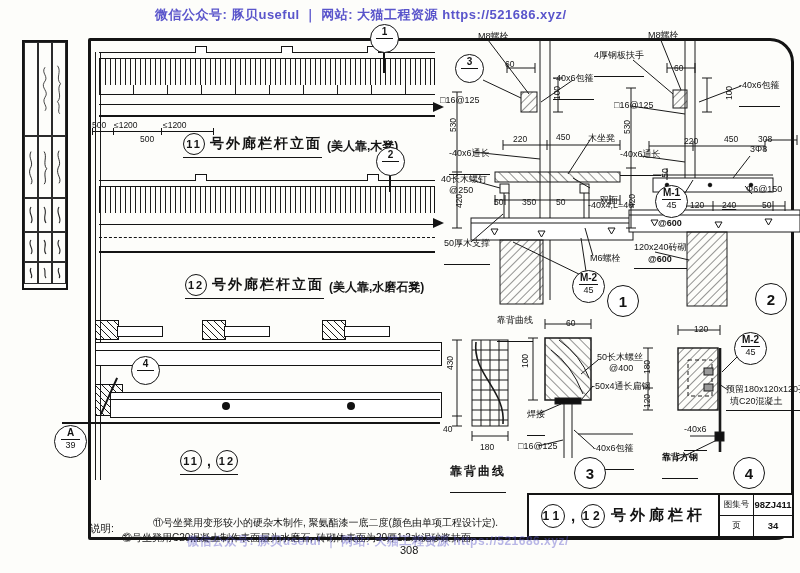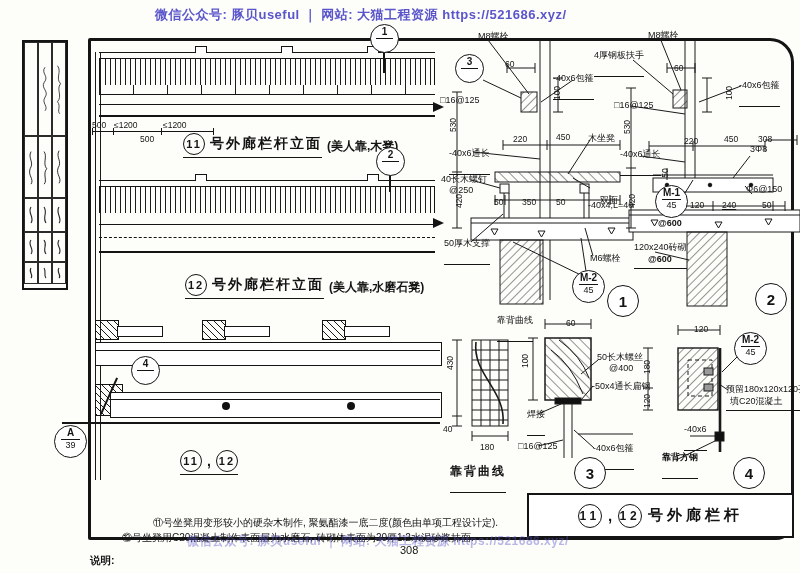--- a/index.html
+++ b/index.html
@@ -266,21 +266,21 @@
   <div class="sec-head" style="left:180px;top:450px;">
     <span class="sec-main">
         <span class="circ">11</span>
         <span style="letter-spacing:0;">,</span>
         <span class="circ">12</span>
       </span>
   </div>
 
   
   <div class="notes">
-    <div class="lbl" style="left:90px;top:505px;font-size:10.5px;font-weight:bold;margin-top:32px;">说明:</div>
+    <div class="lbl" style="left:90px;top:505px;font-size:10.5px;font-weight:normal;">说明:</div>
     <div class="lbl" style="left:122px;top:500px;font-size:10px;margin-left:31px;">⑪号坐凳用变形较小的硬杂木制作, 聚氨酯漆一底二度(颜色由单项工程设计定).</div>
     <div class="lbl" style="left:122px;top:515px;font-size:10px;">⑫号坐凳用C20混凝土制作表面层为水磨石, 砖砌体表面为20厚1:2水泥砂浆抹面.</div>
   </div>
 
   
   <svg class="dsvg" style="left:443px;top:28px;" width="192" height="285" viewBox="0 0 192 285" fill="none" stroke-width="1">
     <line x1="97" y1="12" x2="97" y2="272"></line>
       <line x1="107" y1="12" x2="107" y2="272"></line>
     <rect x="78" y="64" width="16" height="20" fill="url(#ph)"></rect>
     <line x1="45" y1="12" x2="86" y2="66"></line>
@@ -524,15 +524,21 @@
   <div class="bignum" style="left:733px;top:457px;">4</div>
 
   
   <div class="tblock">
     <div class="tb-title">
       <span class="circ">11</span>
         <span style="letter-spacing:0;">,</span>
       <span class="circ">12</span>
       <span>号外廊栏杆</span>
     </div>
+    <div class="tb-right">
+      <div class="tb-cell">图集号</div>
+      <div class="tb-cell val">98ZJ411</div>
+      <div class="tb-cell last">页</div>
+      <div class="tb-cell val last">34</div>
+    </div>
   </div>
 
 </div>
 
 </body></html>

